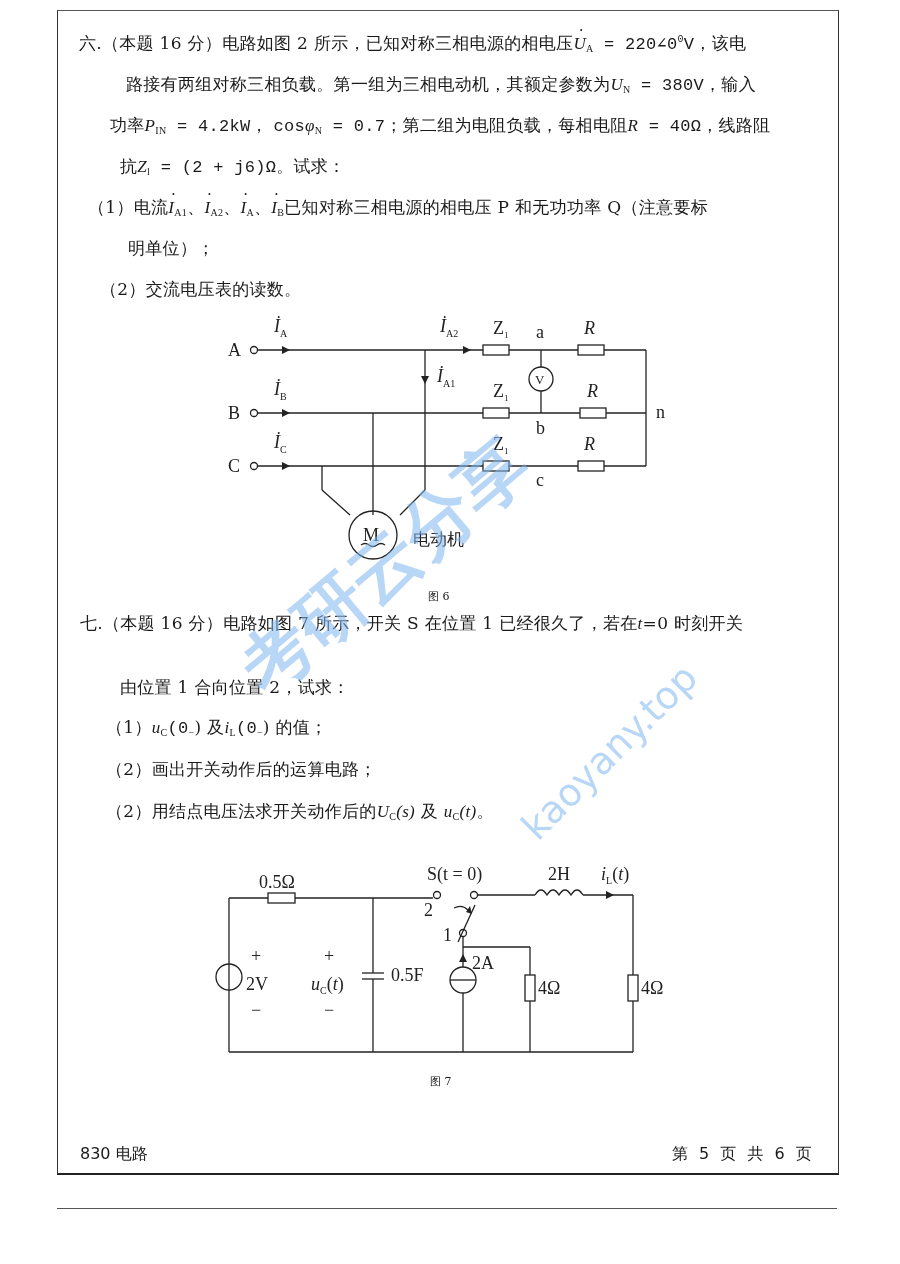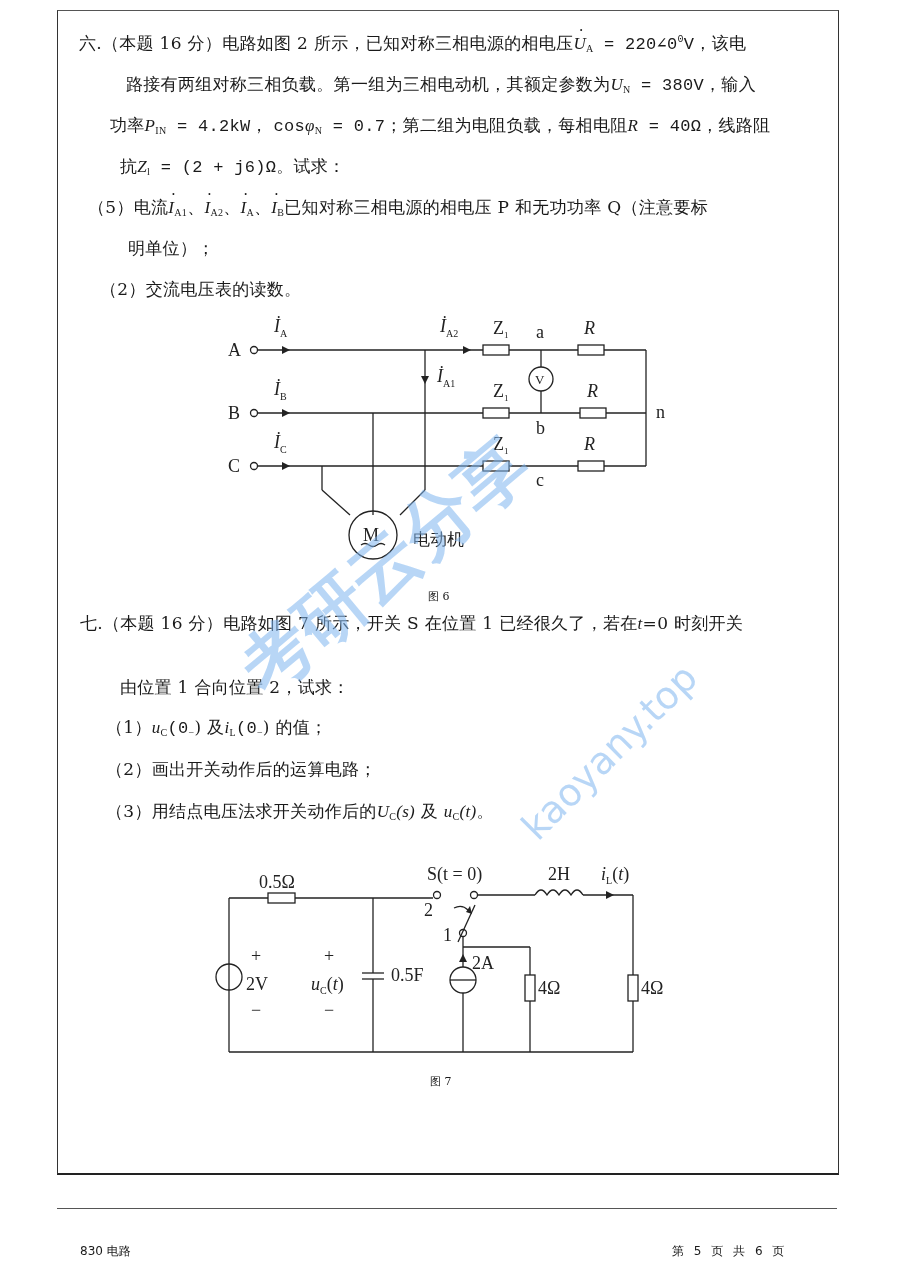--- a/index.html
+++ b/index.html
@@ -10,21 +10,21 @@
            border-top: 1.5px solid #555; border-bottom: 2px solid #222; }
   .line { position: absolute; font-size: 17px; white-space: nowrap; letter-spacing: 0.3px; }
   .it { font-family: "Liberation Serif", serif; font-style: italic; }
   .rm { font-family: Liberation Mono, monospace; }
   sub { font-size: 10px; vertical-align: -3px; font-family: "Liberation Serif", serif; font-style: normal; }
   sup { font-size: 10px; }
   .dot { position: relative; display: inline-block; }
   .dot::before { content: "·"; position: absolute; top: -12px; left: 40%; font-size: 16px; font-style: normal; }
   .fig { position: absolute; }
   .caption { position: absolute; font-size: 11px; }
-  .footer { position: absolute; top: 1243px; font-family: "DejaVu Sans", sans-serif; font-size: 12px; }
+  .footer { position: absolute; top: 1144px; font-family: "DejaVu Sans", sans-serif; font-size: 16px; }
   .footer-rule { position: absolute; left: 57px; top: 1208px; width: 780px; border-top: 1px solid #555; }
   .wm { position: absolute; color: #7fb6f0; opacity: 0.55; font-family: "DejaVu Sans", sans-serif; }
 </style>
 </head>
 <body>
 
 <div class="frame"></div>
 
 <div class="line" style="left:79px; top:32px;">
   <span>六.</span><span>（本题 16 分）</span><span>电路如图 2 所示，已知对称三相电源的相电压</span><span class="it dot">U</span><sub>A</sub><span class="rm"> = 220∠0</span><sup class="rm">0</sup><span class="rm">V，该电</span>
@@ -32,21 +32,21 @@
 <div class="line" style="left:110px; top:73px;margin-left:16px;">
   <span>路接有两组对称三相负载。第一组为三相电动机，其额定参数为</span><span class="it">U</span><sub>N</sub><span class="rm"> = 380V，输入</span>
 </div>
 <div class="line" style="left:110px; top:114px;">
   <span>功率</span><span class="it">P</span><sub>IN</sub><span class="rm"> = 4.2kW，</span>&nbsp;<span class="rm">cos</span><span class="it">φ</span><sub>N</sub><span class="rm"> = 0.7；第二组为电阻负载，每相电阻</span><span class="it">R</span><span class="rm"> = 40Ω，线路阻</span>
 </div>
 <div class="line" style="left:120px; top:155px;">
   <span>抗</span><span class="it">Z</span><sub>l</sub><span class="rm"> = (2 + j6)Ω。试求：</span>
 </div>
 <div class="line" style="left:88px; top:196px;">
-  <span>（5）电流</span><span class="it dot">I</span><sub>A1</sub><span>、</span><span class="it dot">I</span><sub>A2</sub><span>、</span><span class="it dot">I</span><sub>A</sub><span>、</span><span class="it dot">I</span><sub>B</sub><span>已知对称三相电源的相电压 P 和无功功率 Q（注意要标</span>
+  <span>（1）电流</span><span class="it dot">I</span><sub>A1</sub><span>、</span><span class="it dot">I</span><sub>A2</sub><span>、</span><span class="it dot">I</span><sub>A</sub><span>、</span><span class="it dot">I</span><sub>B</sub><span>已知对称三相电源的相电压 P 和无功功率 Q（注意要标</span>
 </div>
 <div class="line" style="left:128px; top:237px;">
   <span>明单位）；</span>
 </div>
 <div class="line" style="left:100px; top:278px;">
   <span>（2）交流电压表的读数。</span>
 </div>
 
 <svg class="fig" style="left:0; top:0;" width="900" height="640" viewBox="0 0 900 640">
   <g stroke="#222" stroke-width="1.3" fill="none">
@@ -125,21 +125,21 @@
 <div class="line" style="left:80px; top:676px;margin-left:40px;">
   <span>由位置 1 合向位置 2，试求：</span>
 </div>
 <div class="line" style="left:106px; top:716px;">
   <span>（1）</span><span class="it">u</span><sub>C</sub><span class="rm">(0</span><sub>−</sub><span>) 及</span><span class="it">i</span><sub>L</sub><span class="rm">(0</span><sub>−</sub><span>) 的值；</span>
 </div>
 <div class="line" style="left:106px; top:758px;">
   <span>（2）画出开关动作后的运算电路；</span>
 </div>
 <div class="line" style="left:106px; top:800px;">
-  <span>（3）用结点电压法求开关动作后的</span><span class="it">U</span><sub>C</sub><span class="it">(s)</span><span> 及 </span><span class="it">u</span><sub>C</sub><span class="it">(t)</span><span>。</span>
+  <span>（2）用结点电压法求开关动作后的</span><span class="it">U</span><sub>C</sub><span class="it">(s)</span><span> 及 </span><span class="it">u</span><sub>C</sub><span class="it">(t)</span><span>。</span>
 </div>
 
 <svg class="fig" style="left:0; top:840px;" width="900" height="240" viewBox="0 840 900 240">
   <g stroke="#222" stroke-width="1.3" fill="none">
 
     <line x1="229" y1="898" x2="268" y2="898"></line>
       <rect x="268" y="893" width="27" height="10"></rect>
       <line x1="295" y1="898" x2="373" y2="898"></line>
     <line x1="229" y1="898" x2="229" y2="1052"></line>
       <line x1="229" y1="1052" x2="633" y2="1052"></line>

